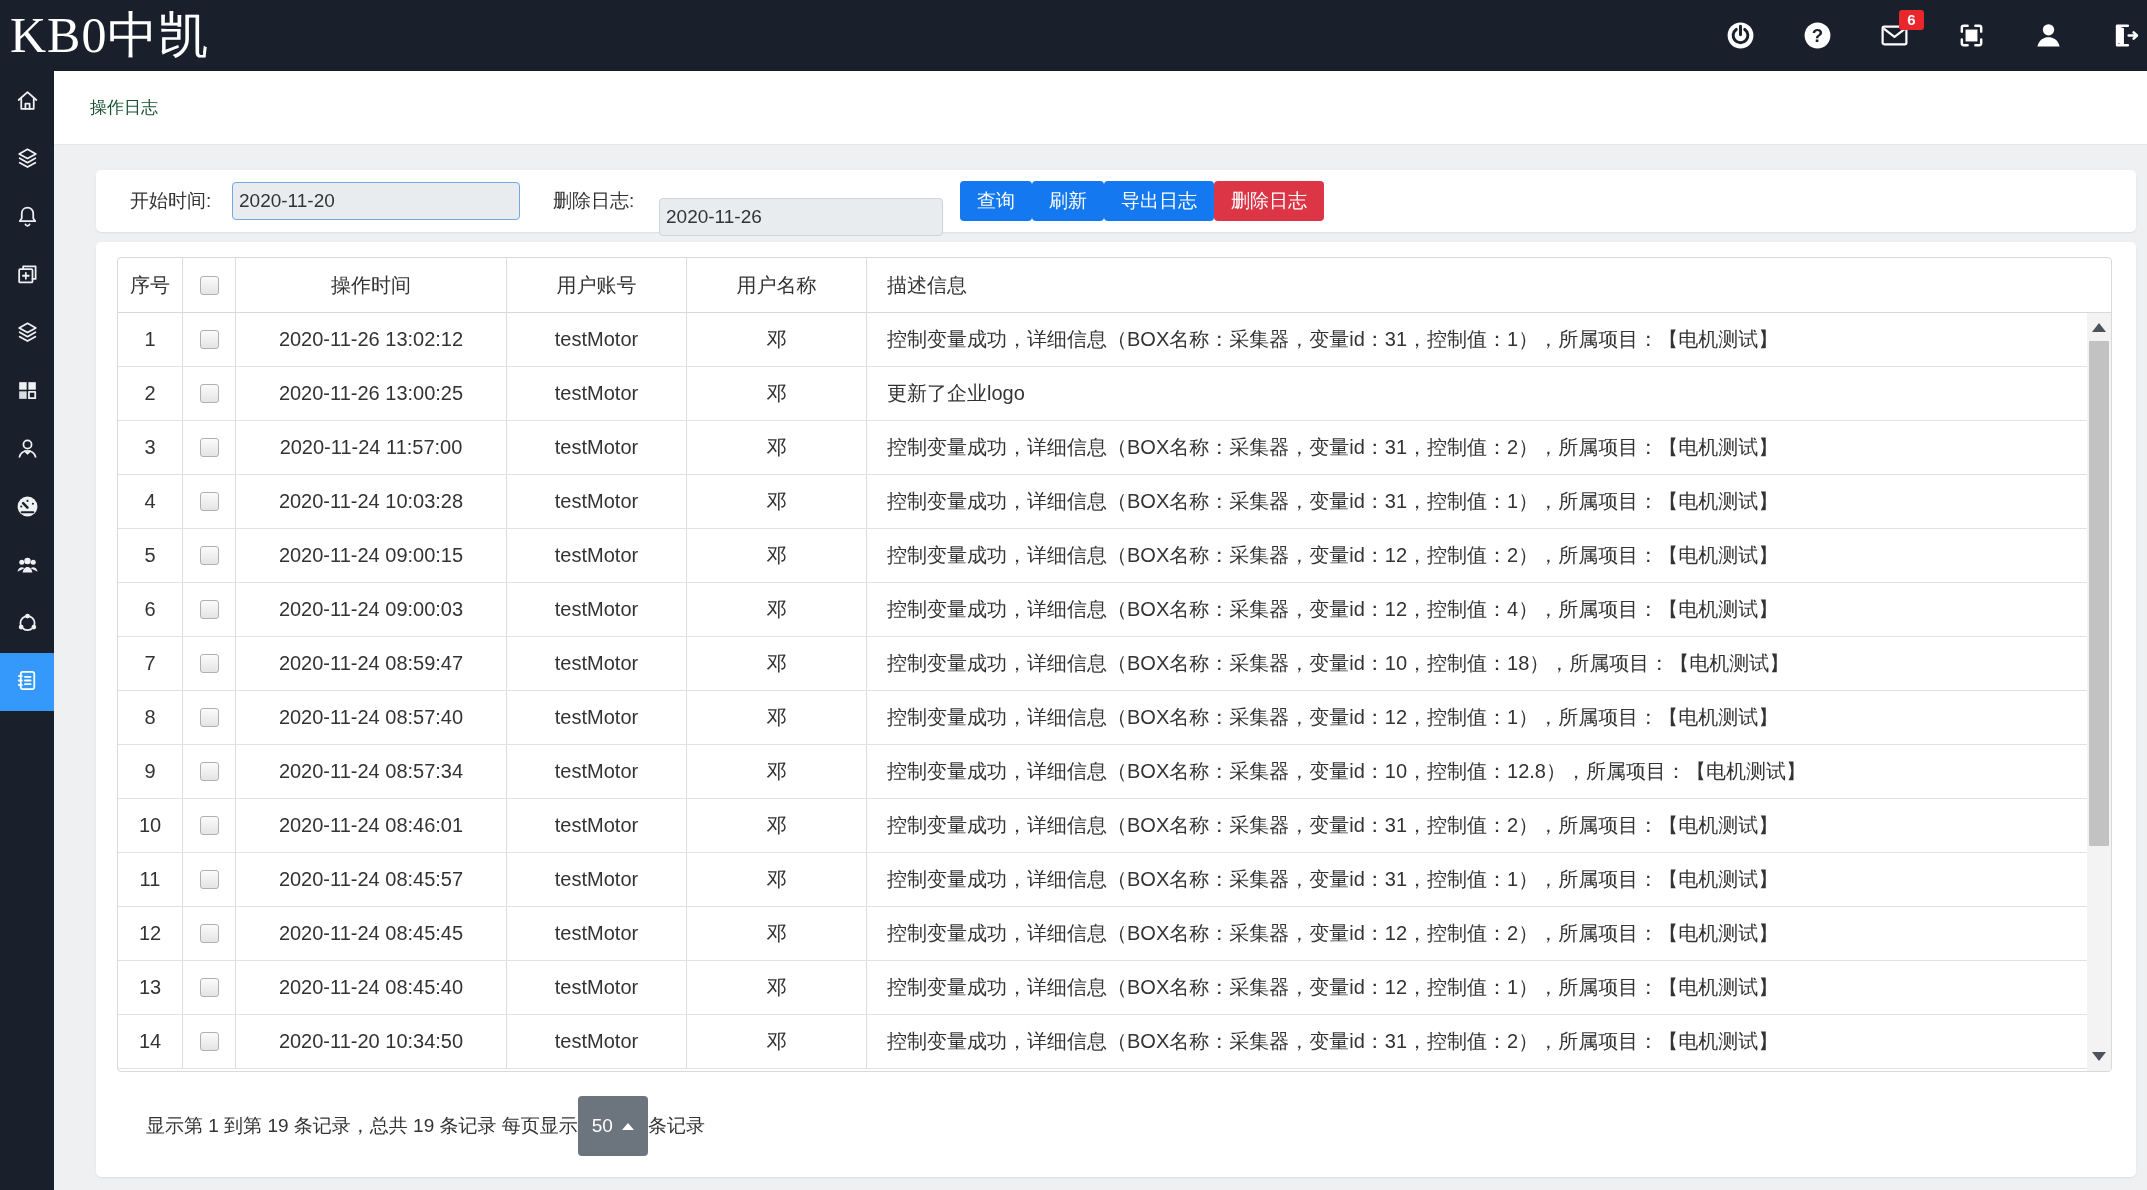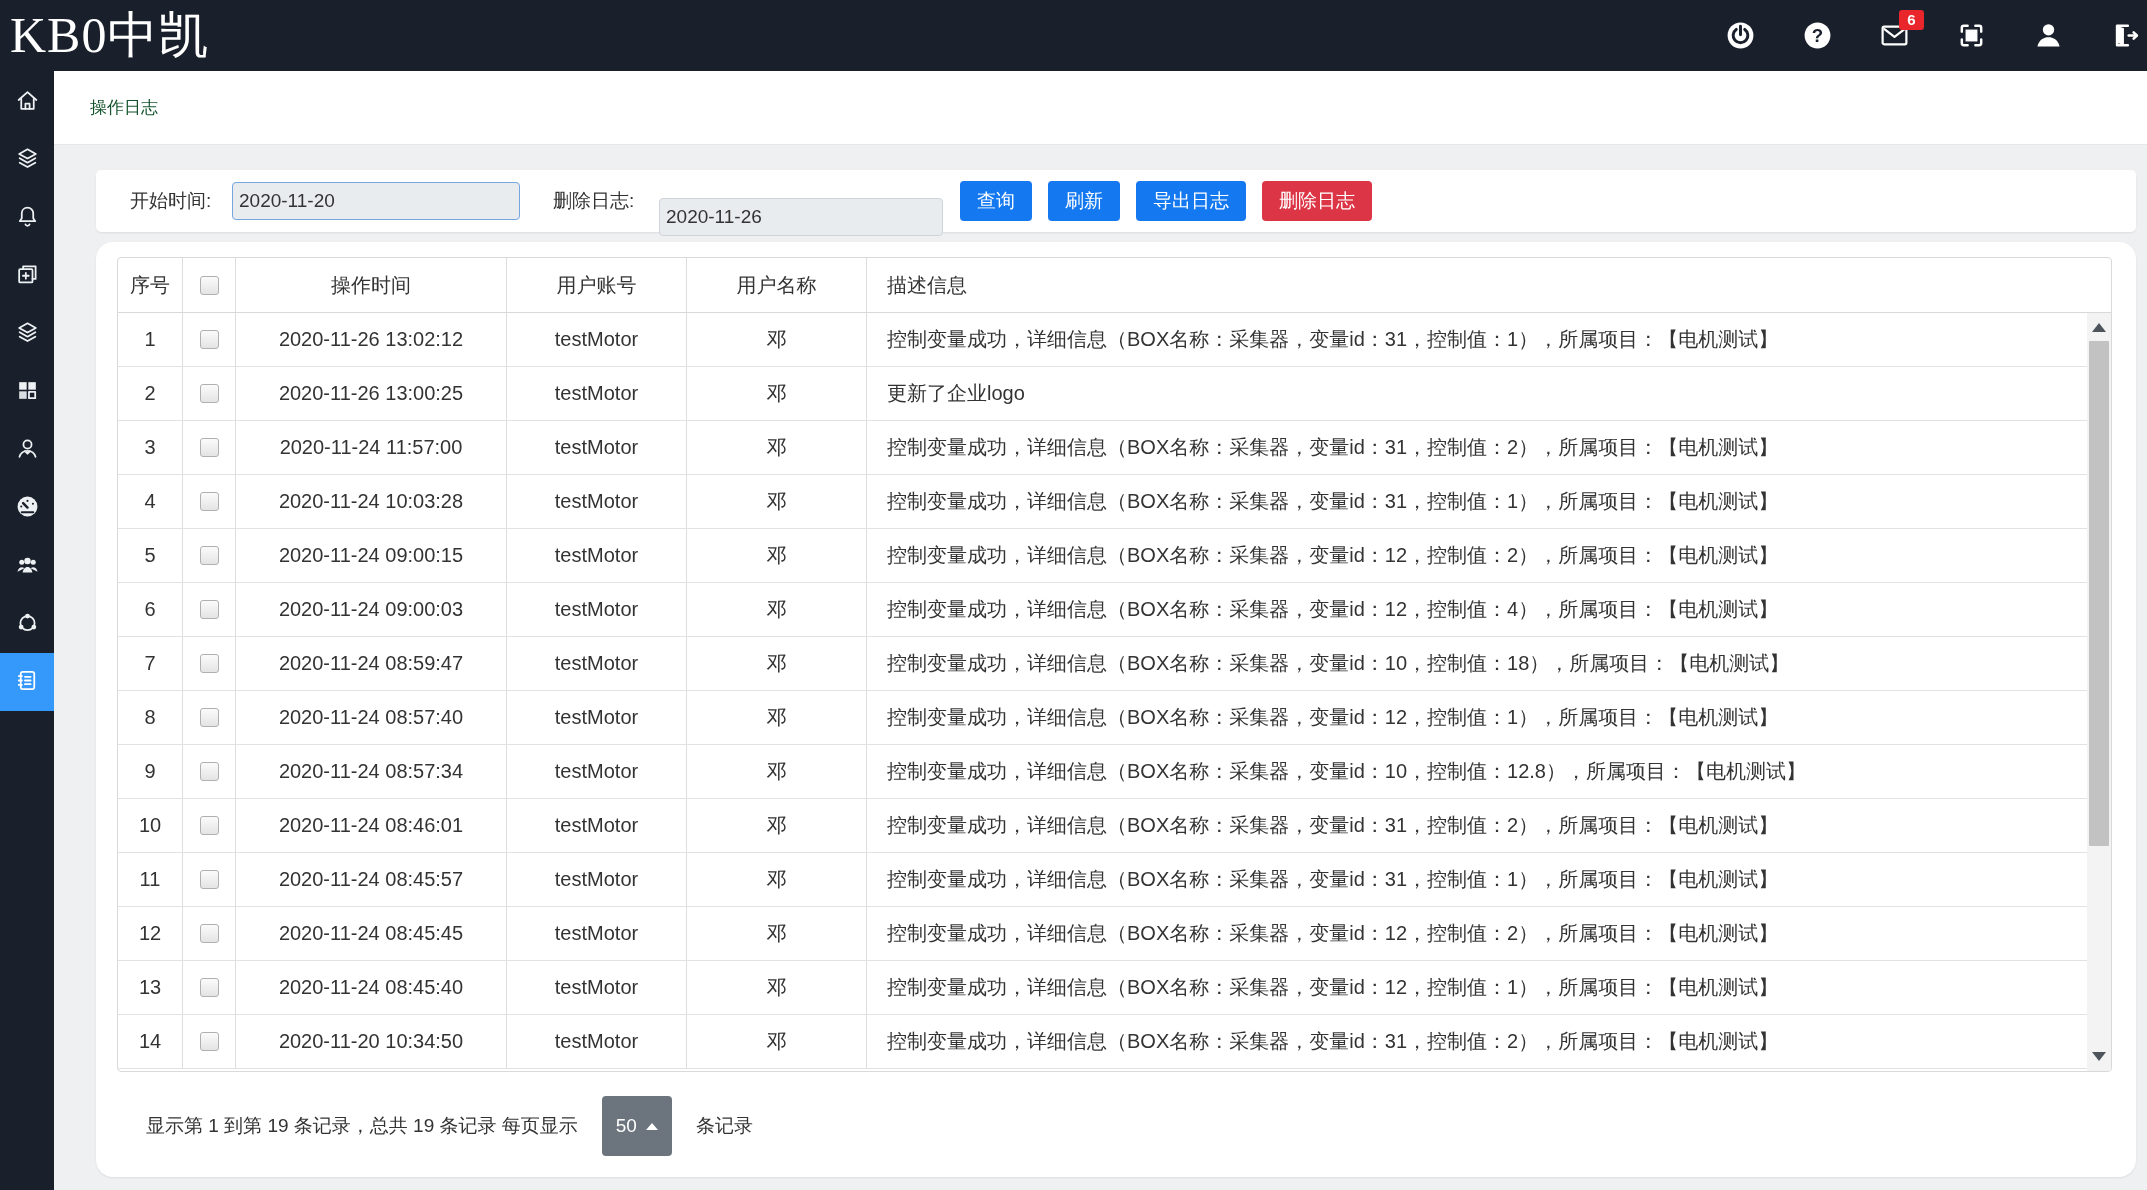--- a/index.html
+++ b/index.html
@@ -27,28 +27,28 @@
     border-bottom:1px solid #e5e7e9;box-sizing:border-box}
   .page-title{position:absolute;left:36px;top:0;line-height:73px;font-size:17px;color:#14532d}
   
   .filter-card{position:absolute;left:96px;top:170px;width:2040px;height:62px;background:#fff;
     border-radius:5px;box-shadow:0 1px 2px rgba(0,0,0,.08)}
   .f-label{position:absolute;top:0;height:62px;line-height:62px;font-size:19px;color:#333}
   .f-input{position:absolute;top:12px;height:38px;box-sizing:border-box;background:#e9ecef;
     border:1px solid #ced4da;border-radius:4px;padding:0 6px;font-size:19px;color:#333;
     font-family:"Liberation Sans",sans-serif}
   .f-input.focused{border-color:#74a7dd}
-  .btn-row{position:absolute;left:864px;top:11px;display:flex;gap:16px}
+  .btn-row{position:absolute;left:864px;top:11px;display:flex;}
   .btn{height:40px;border:none;border-radius:4px;color:#fff;font-size:19px;padding:0 17px;
     cursor:pointer;font-family:"Liberation Sans",sans-serif;white-space:nowrap}
   .btn.primary{background:#1478f0}
   .btn.danger{background:#dc3545}
   
   .table-card{position:absolute;left:96px;top:242px;width:2040px;height:935px;background:#fff;
-    border-radius:17px;box-shadow:0 1px 2px rgba(0,0,0,.08)}
+    border-radius:5px;box-shadow:0 1px 2px rgba(0,0,0,.08)}
   .tbl{position:absolute;left:21px;top:15px;width:1995px;height:815px;border:1px solid #d9d9d9;
     border-radius:4px;box-sizing:border-box;overflow:hidden;background:#fff}
   .thead{display:grid;grid-template-columns:65px 53px 271px 180px 180px 1fr;height:55px;
     border-bottom:1px solid #d9d9d9;box-sizing:border-box}
   .th{display:flex;align-items:center;justify-content:center;font-size:20px;color:#333;
     border-right:1px solid #ddd;box-sizing:border-box;overflow:hidden}
   .th:last-child{border-right:none;justify-content:flex-start;padding-left:20px}
   .tbody{position:relative;height:758px;overflow:hidden}
   .rows{position:absolute;left:0;top:0;width:1971px}
   .row{display:grid;grid-template-columns:65px 53px 271px 180px 180px 1fr;height:54px;
@@ -59,21 +59,21 @@
   .checkbox{width:17px;height:17px;border:1px solid #b0b0b0;border-radius:3px;
     background:linear-gradient(#fbfbfb,#e4e4e4);cursor:pointer}
   
   .vscroll{position:absolute;right:0;top:0;width:24px;height:758px;background:#f3f3f3;cursor:pointer}
   .v-up{position:absolute;top:10px;left:5px;width:0;height:0;border-left:7px solid transparent;
     border-right:7px solid transparent;border-bottom:9px solid #4e545c}
   .v-down{position:absolute;bottom:10px;left:5px;width:0;height:0;border-left:7px solid transparent;
     border-right:7px solid transparent;border-top:9px solid #4e545c}
   .v-thumb{position:absolute;top:28px;left:2px;width:20px;height:505px;background:#c2c2c2;border-radius:1px}
   
-  .pgn{position:absolute;left:50px;top:862px;height:44px;display:flex;align-items:center;gap:24px;
+  .pgn{position:absolute;left:50px;top:862px;height:44px;display:flex;align-items:center;gap:0;
     font-size:19px;color:#333}
   .pgn-btn{height:60px;background:#6c757d;color:#fff;border:none;border-radius:4px;font-size:19px;
     display:flex;align-items:center;justify-content:center;gap:9px;padding:16px 14px;cursor:pointer;
     font-family:"Liberation Sans",sans-serif}
   .caret-up{width:0;height:0;border-left:6px solid transparent;border-right:6px solid transparent;
     border-bottom:7px solid #fff}
 </style>
 </head>
 <body>
 

